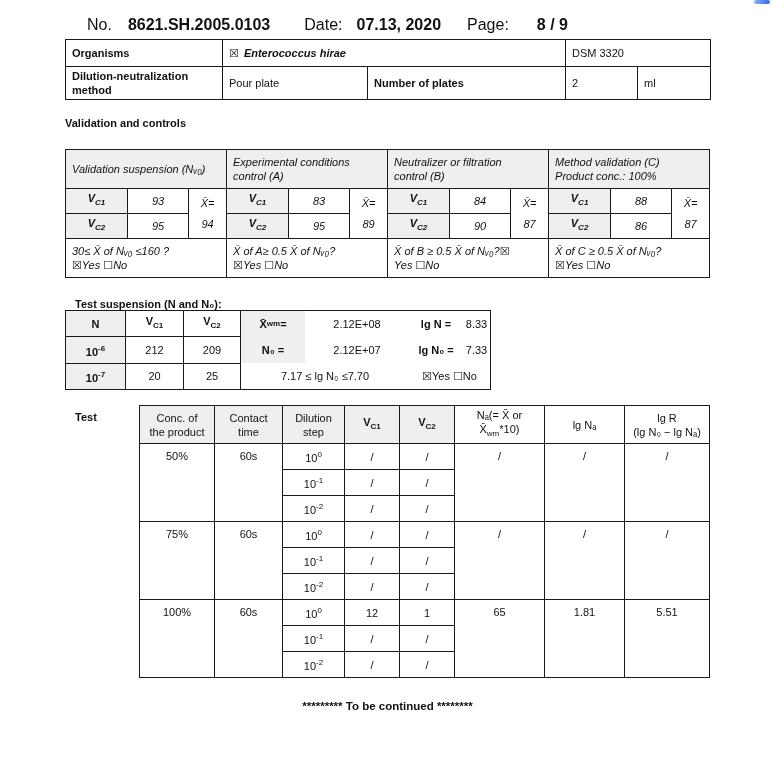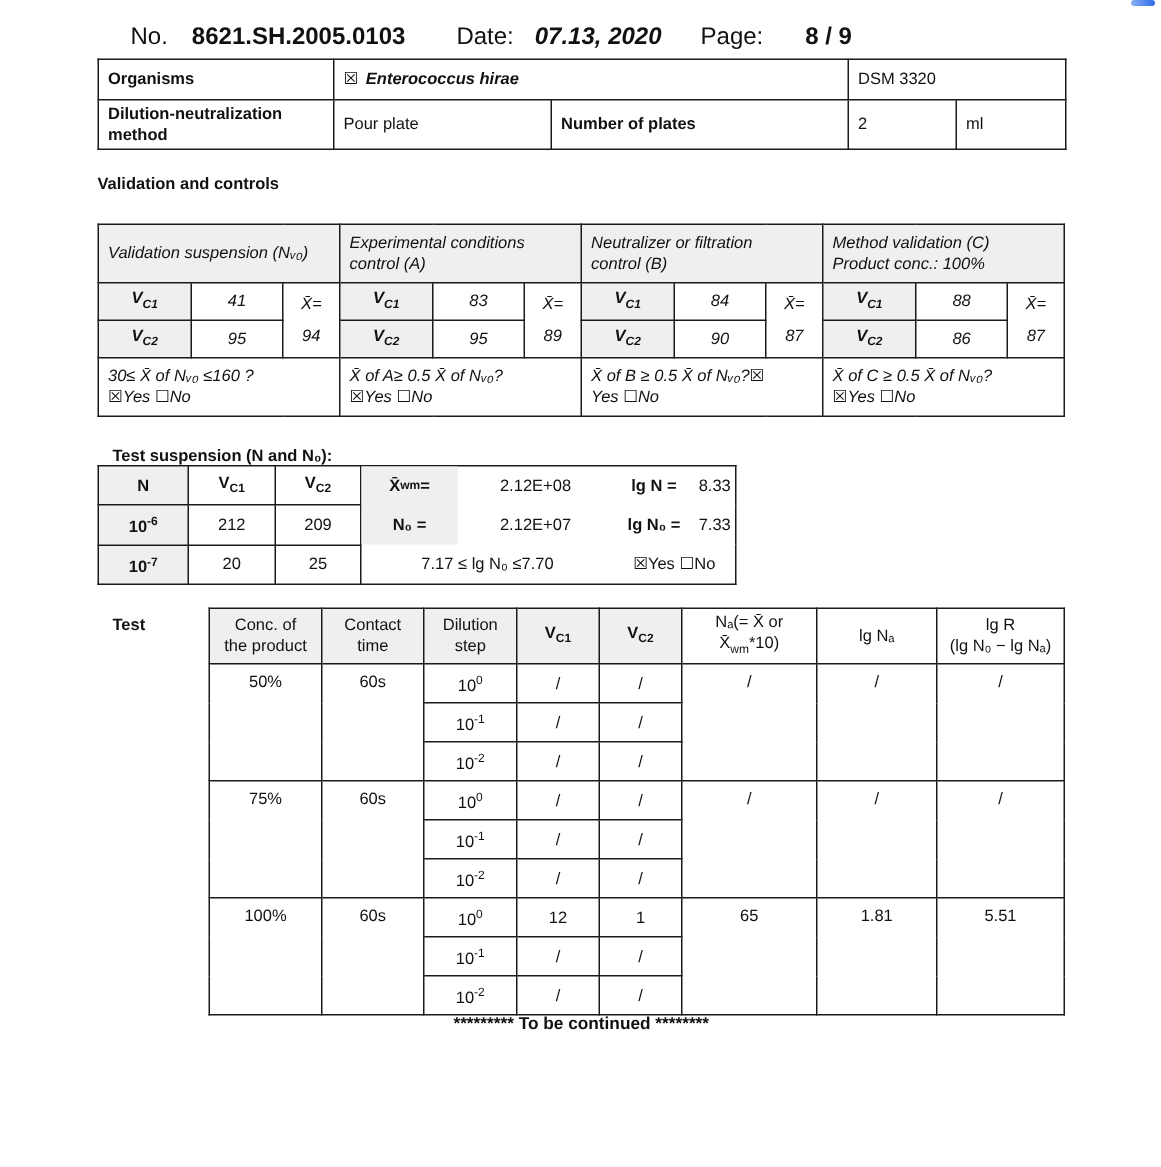--- a/index.html
+++ b/index.html
@@ -9,21 +9,21 @@
   }
   .page { padding:16px 0 0 65px; width:645px; }
 
   
   .title-row { display:flex; align-items:baseline; }
   .title { font-size:27px; font-weight:bold; letter-spacing:0.5px; white-space:nowrap; }
   .meta { display:flex; align-items:baseline; font-size:16px; white-space:nowrap; }
   .m-no { margin-left:22px; }
   .m-noval { margin-left:16px; font-weight:bold; }
   .m-date { margin-left:34px; }
-  .m-dateval { margin-left:14px; font-weight:bold;font-style:italic; }
+  .m-dateval { margin-left:14px; font-weight:bold; }
   .m-page { margin-left:26px; }
   .m-pageval { margin-left:28px; font-weight:bold; }
 
   .caption { margin-top:16px; font-size:11px; font-weight:bold; }
   .caption .sp { font-style:italic; }
 
   
   .t { border-collapse:collapse; table-layout:fixed; }
   .t td { border:1.5px solid #1a1a1a; font-size:11px; padding:2px 6px; vertical-align:middle; line-height:14px; }
   .gray { background:#efefef; }
@@ -60,21 +60,21 @@
   .rb-grid .sp2 { grid-column:span 2; }
 
   
   .test-row { display:flex; align-items:flex-start; margin-top:15px; }
   .test-row .side-label { width:75px; padding-top:6px; }
   .test { width:570px; }
   .test td { text-align:center; height:21px; }
   .test .th td { height:30px; }
   .test .top { vertical-align:top; padding-top:5px; }
 
-  .footer { width:645px; text-align:center; font-weight:bold; font-size:11.5px; }
+  .footer { width:645px; text-align:center; font-weight:bold; font-size:11.5px; margin-top:22px; }
 
   .blue-sliver { position:absolute; top:0; right:4px; width:16px; height:4px; border-radius:2px;
     background:linear-gradient(90deg,#8ab1f7,#2e6ae8); }
 </style>
 </head>
 <body>
 
 <div class="page">
 
   <div class="title-row">
@@ -146,21 +146,21 @@
             <div>Neutralizer or filtration</div>
             <div>control (B)</div>
           </td>
       <td colspan="3" class="gray gh">
             <div>Method validation (C)</div>
             <div>Product conc.: 100%</div>
           </td>
     </tr>
     <tr>
       <td class="gray b"><span>V</span><sub>C1</sub></td>
-      <td>41</td>
+      <td>93</td>
       <td rowspan="2" class="mean">
             <div>X̄=</div>
             <div>94</div>
           </td>
       <td class="gray b"><span>V</span><sub>C1</sub></td>
       <td>83</td>
       <td rowspan="2" class="mean">
             <div>X̄=</div>
             <div>89</div>
           </td>

